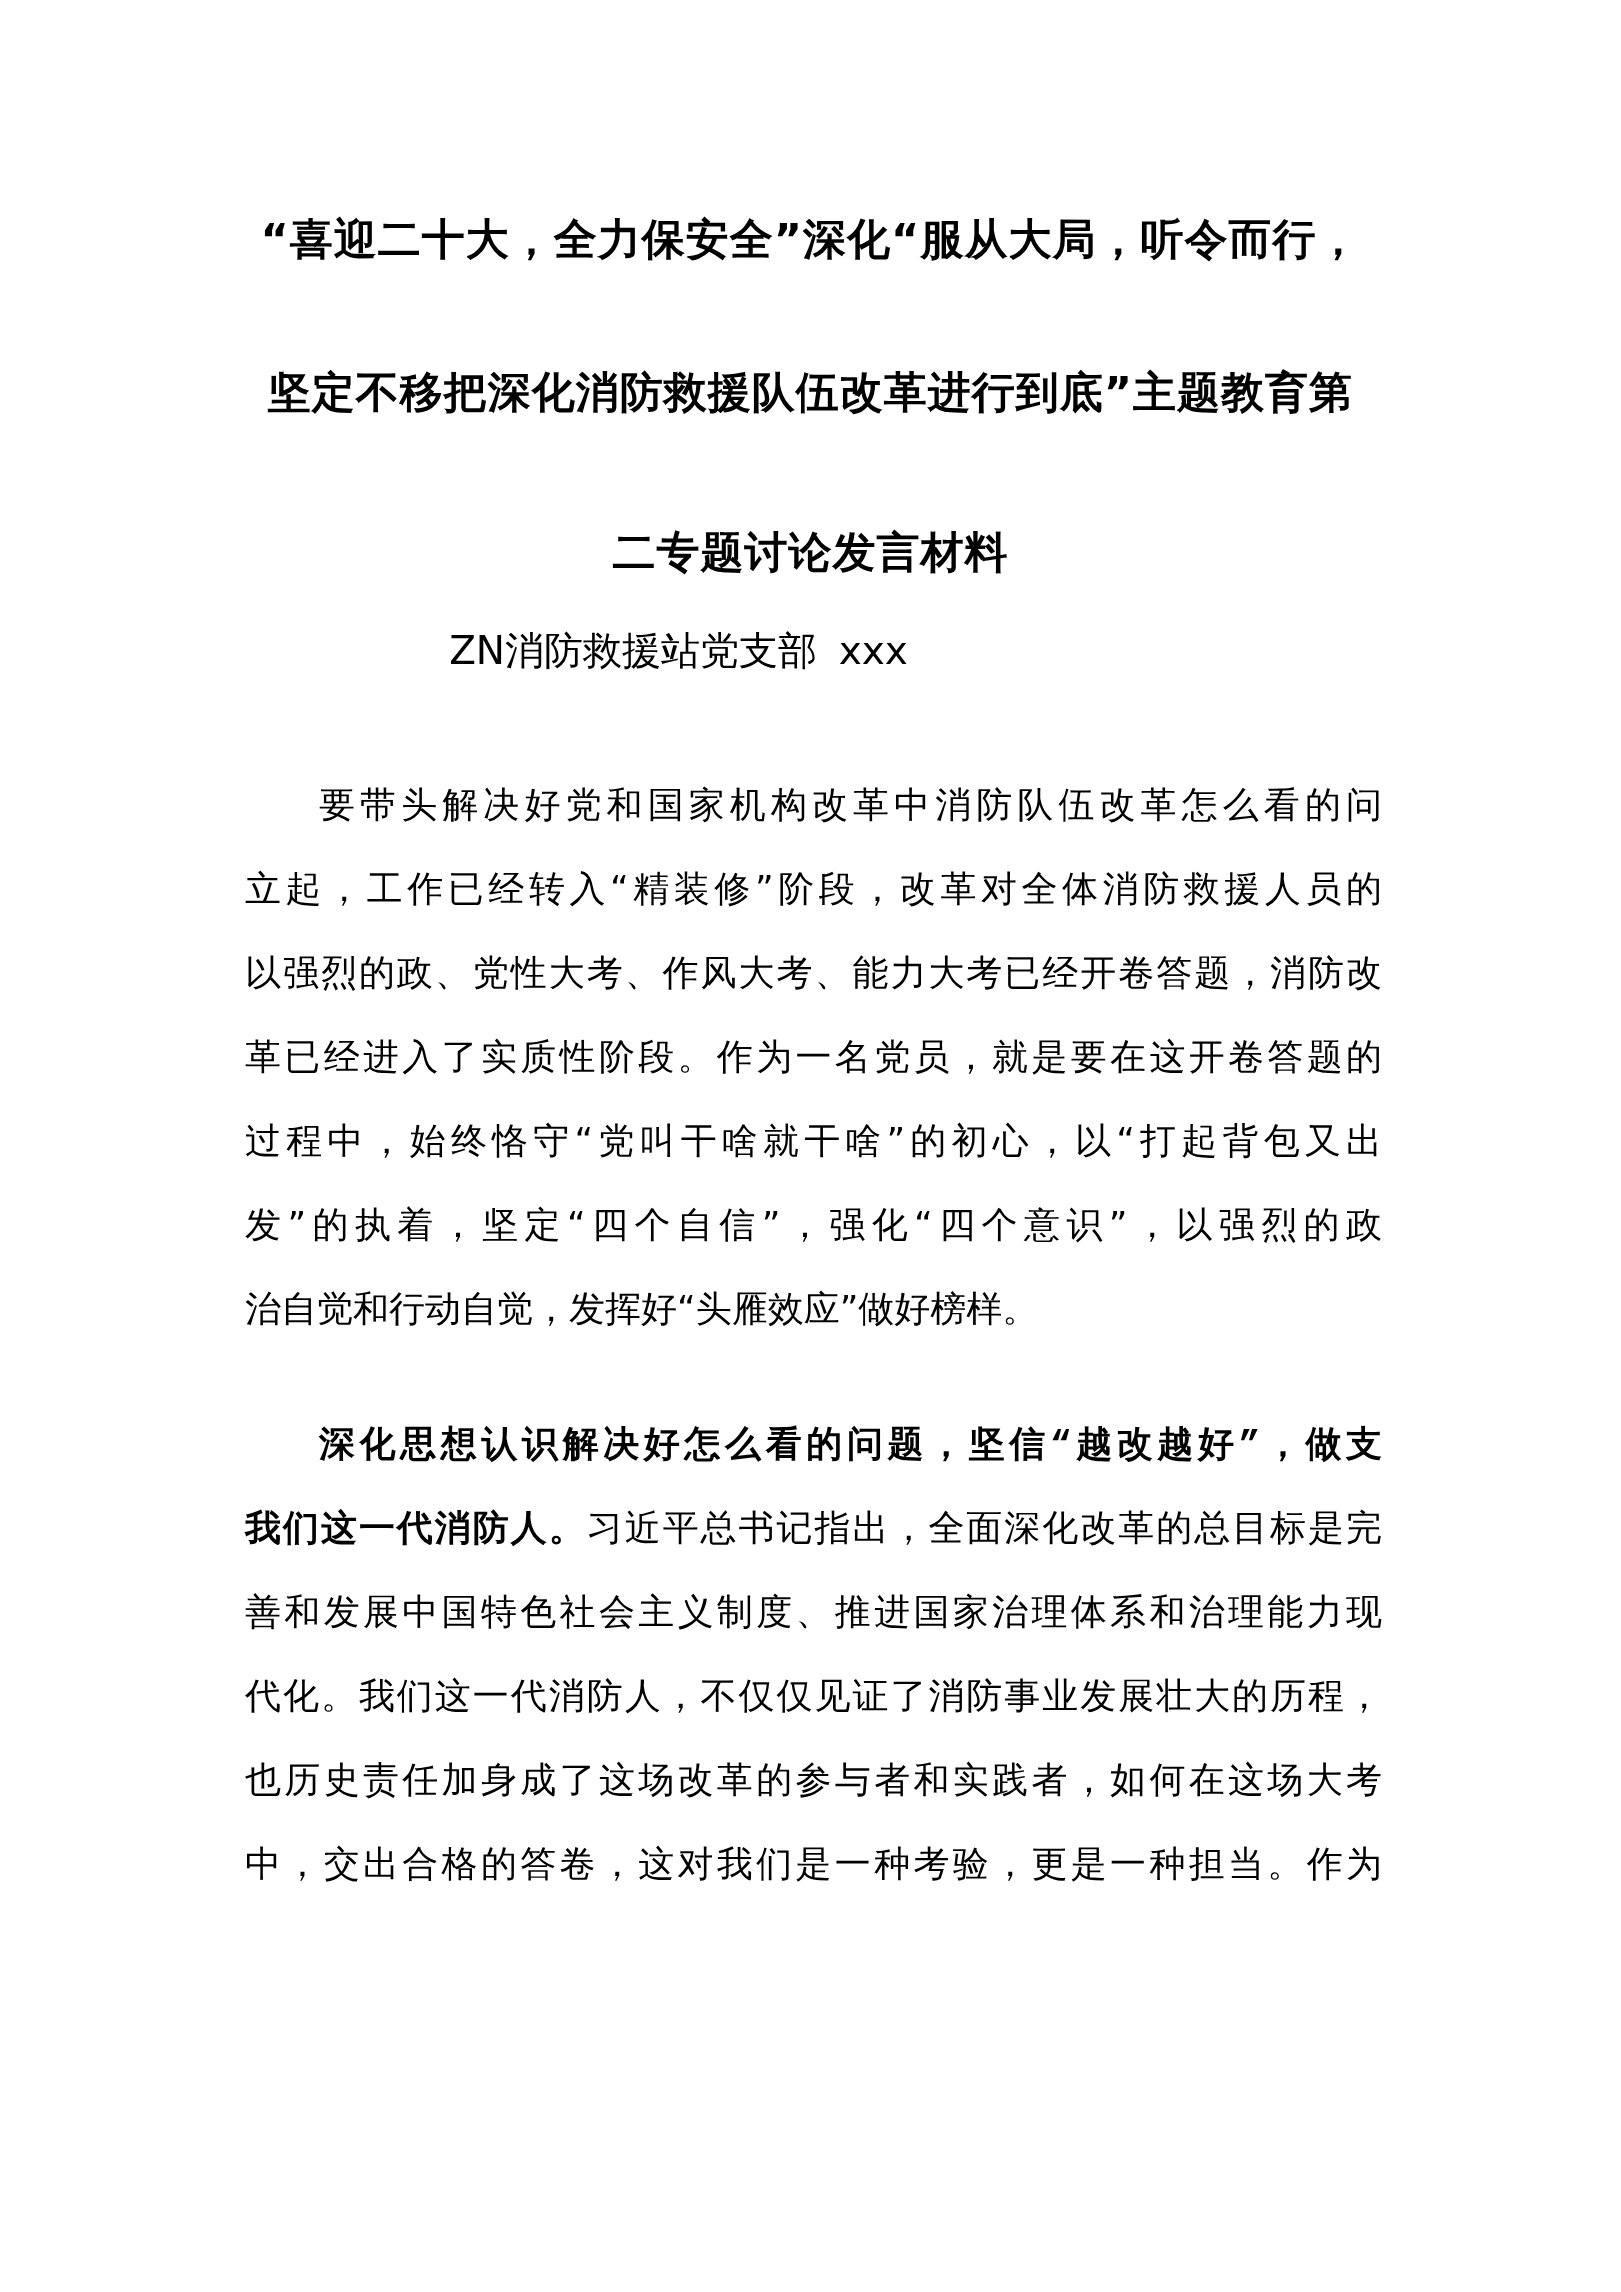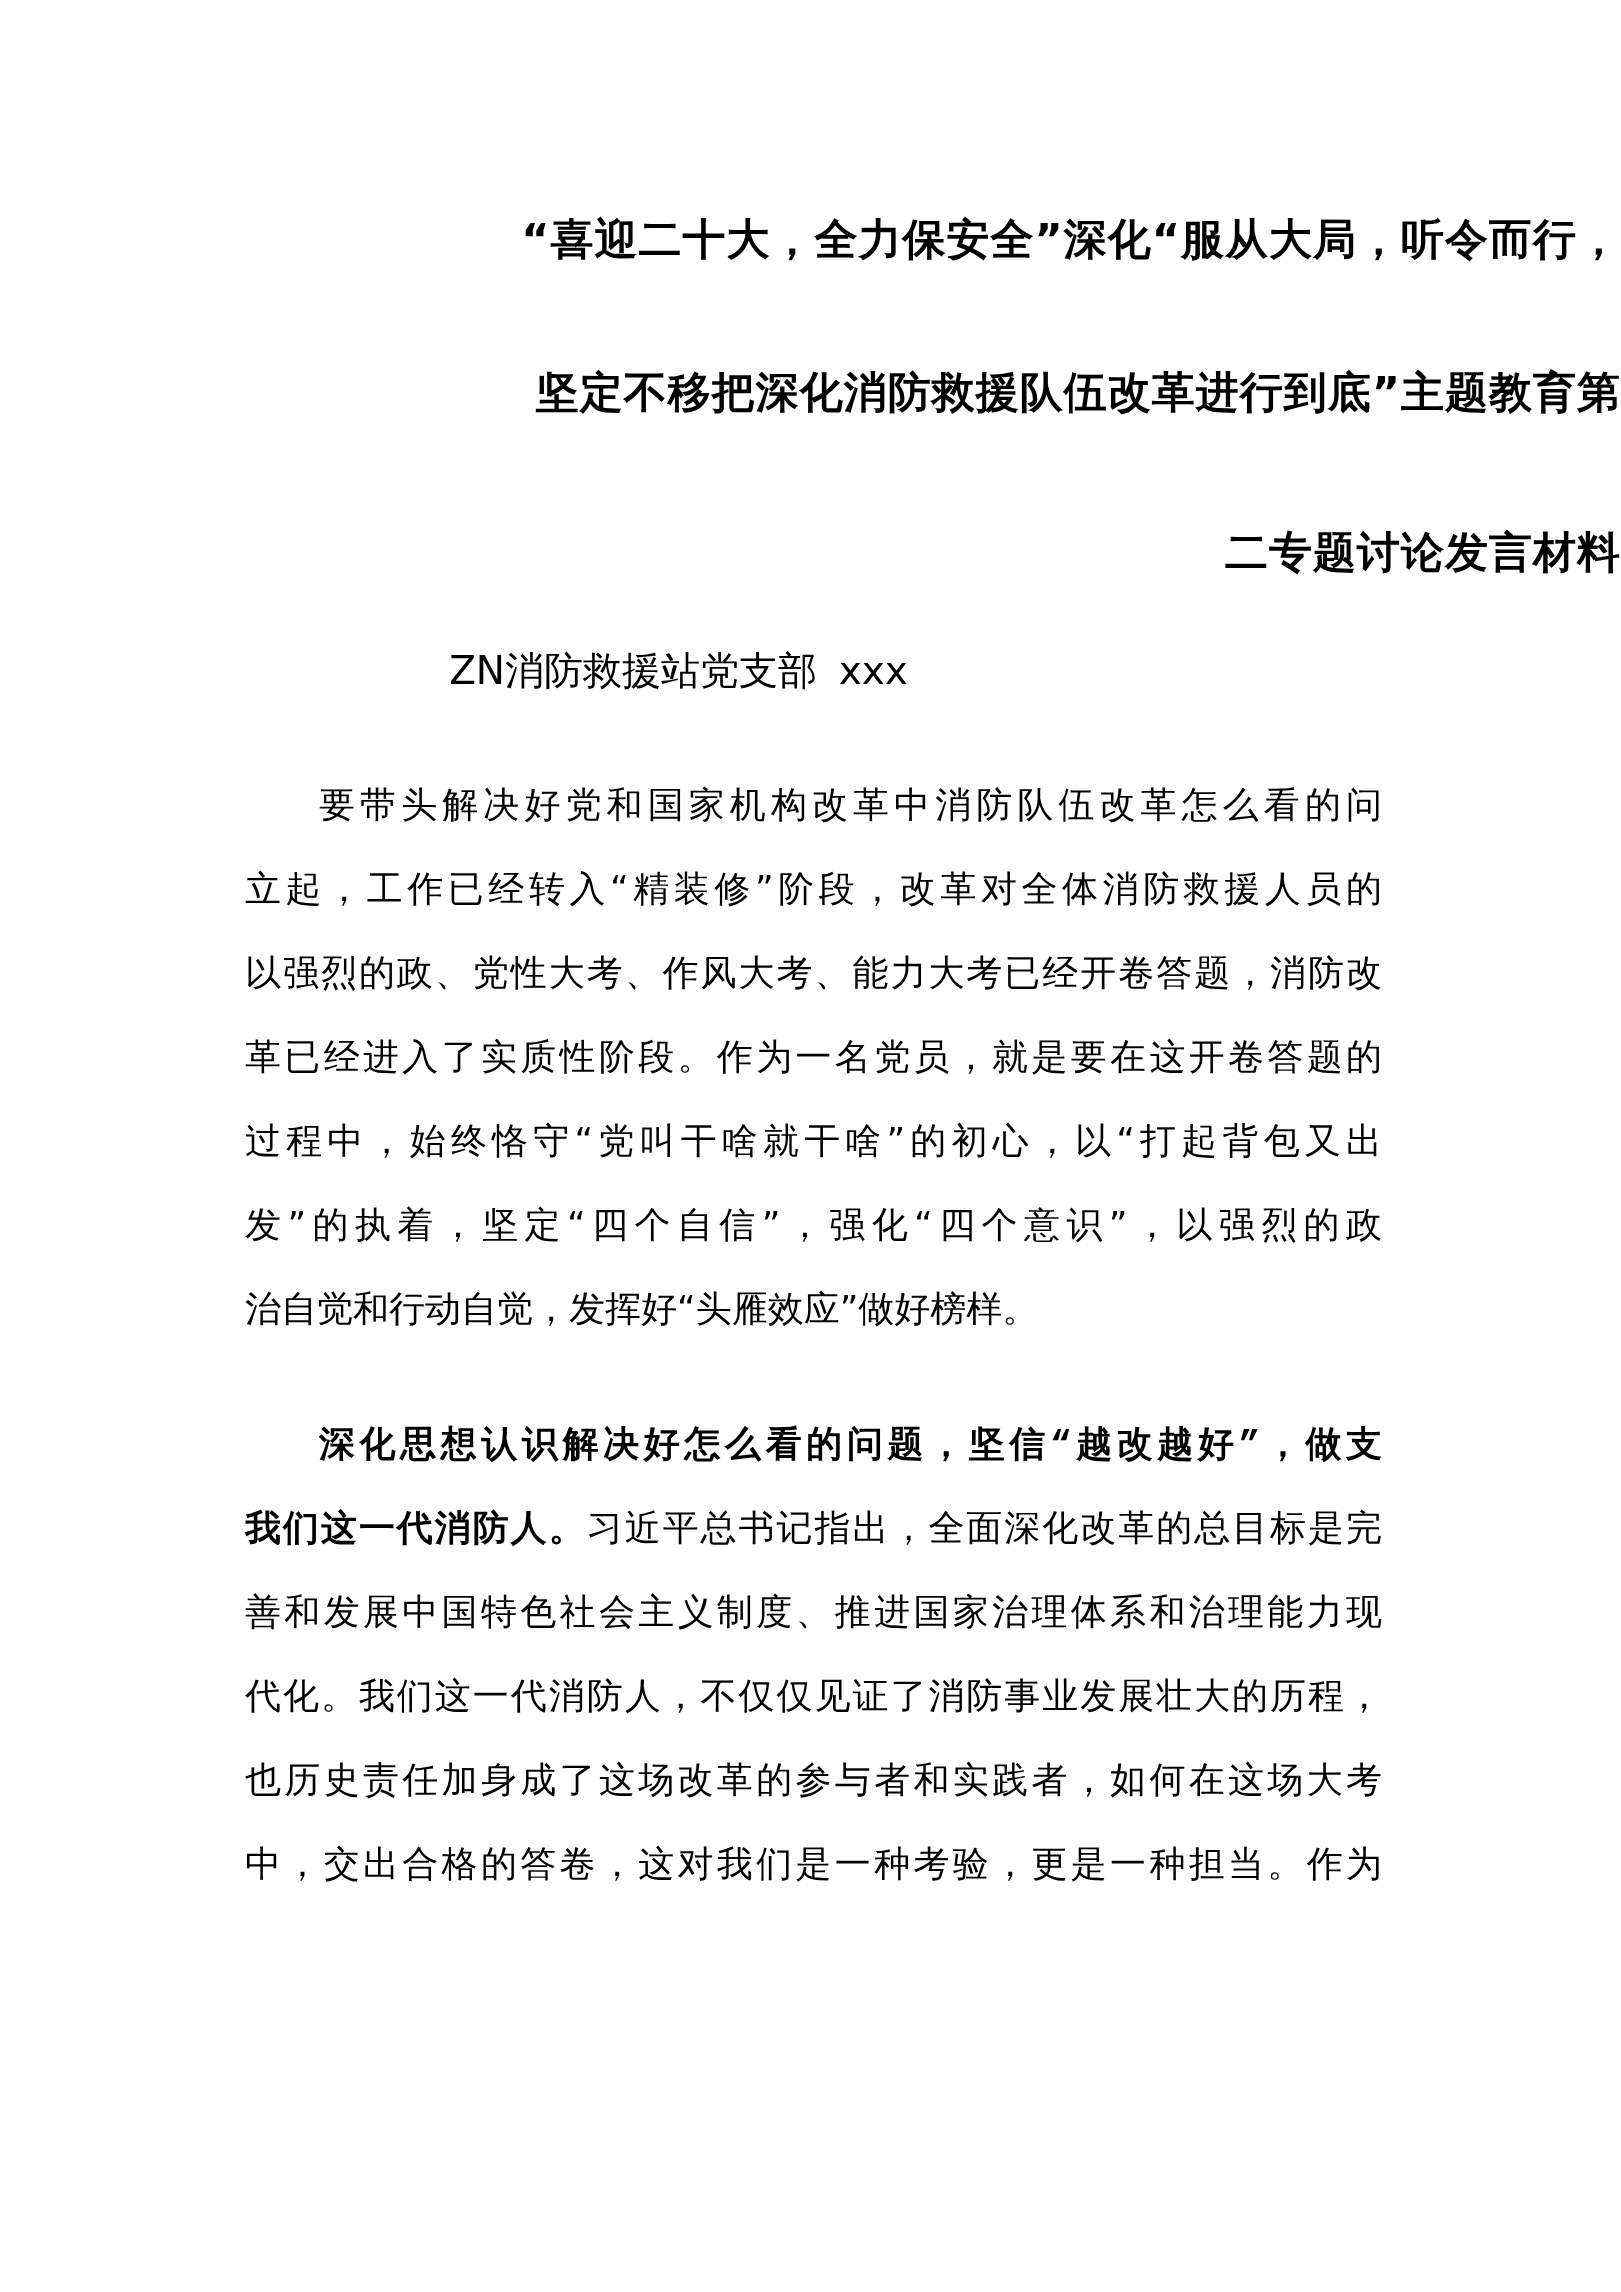--- a/index.html
+++ b/index.html
@@ -19,35 +19,35 @@
     position: absolute;
     left: 0; top: 0;
     width: 1621px;
     height: 2293px;
     background: #ffffff;
   }
   .title {
     position: absolute;
     left: 0;
     width: 1621px;
-    text-align: right;
+    text-align: center;
     font-weight: bold;
     font-size: 43px;
     line-height: 59px;
     letter-spacing: 1px;
     white-space: nowrap;
   }
   .title.l1 { top: 210px; }
   .title.l2 { top: 363px; }
   .title.l3 { top: 523px; }
   .author {
     position: absolute;
     left: 0;
     width: 1357px;
-    top: 643px;
+    top: 623px;
     text-align: center;
     font-size: 39px;
     line-height: 55px;
     white-space: nowrap;
   }
   .author .name { margin-left: 21.6px; }
   .body-text {
     position: absolute;
     left: 245px;
     width: 1137px;

